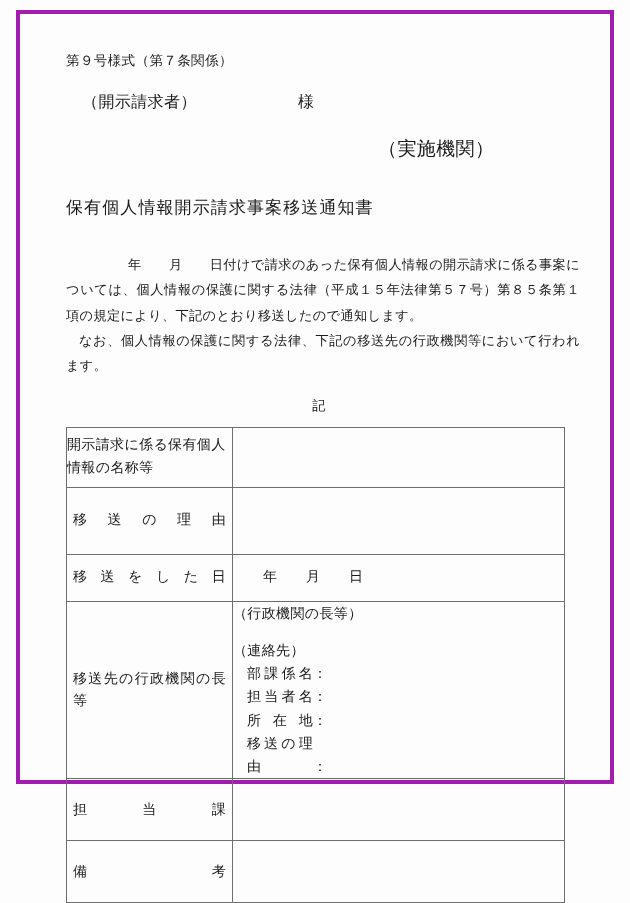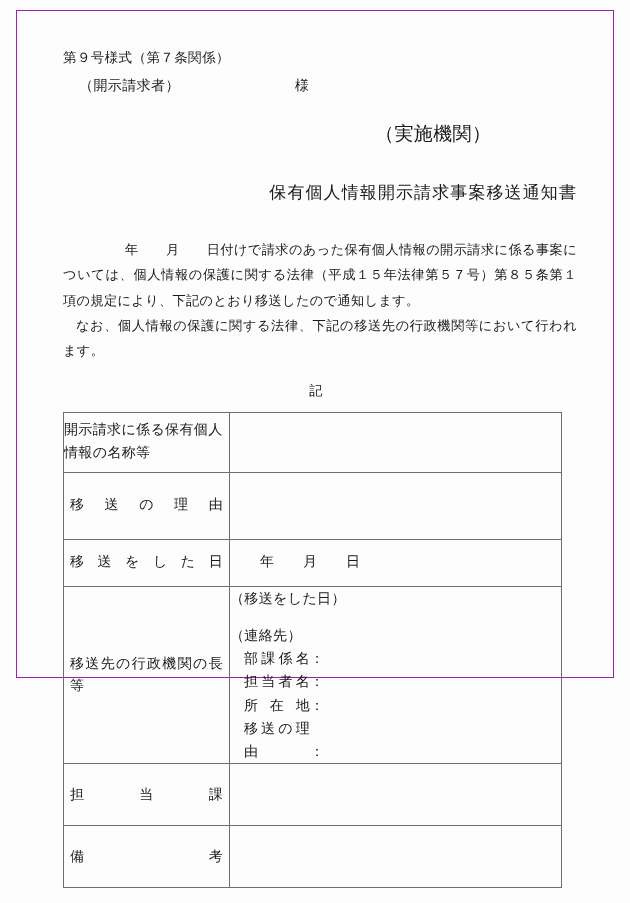--- a/index.html
+++ b/index.html
@@ -17,22 +17,22 @@
     height: 903px;
     background: #fdfdfd;
     box-sizing: border-box;
     overflow: hidden;
   }
   .sheet {
     position: absolute;
     left: 16px;
     top: 10px;
     width: 598px;
-    height: 668px;
-    border: 1px solid #a21caf;
+    height: 774px;
+    border: 4px solid #a21caf;
     background: #fdfdfd;
     box-sizing: border-box;
   }
   .content {
     position: absolute;
     left: 46px;
     top: 40px;
     width: 514px;
   }
 
@@ -50,22 +50,22 @@
     letter-spacing: 0.4px;
   }
   .doc-meta .meta-line {
     display: block;
     white-space: pre;
   }
   .meta-no { padding-right: 6px; }
   .meta-date { padding-right: 6px; }
 
   .addressee-row {
-    margin-top: 12px;
-    font-size: 14px;
+    margin-top: 24px;
+    font-size: 16px;
     letter-spacing: 0.4px;
     position: relative;
     height: 20px;
   }
   .addressee {
     position: absolute;
     left: 16px;
     top: 0;
   }
   .honorific {
@@ -76,21 +76,21 @@
 
   .issuer-row {
     margin-top: 24px;
     font-size: 19px;
     letter-spacing: 0.4px;
     padding-left: 312px;
   }
 
   .doc-title {
     margin-top: 36px;
-    text-align: right;
+    text-align: left;
     font-size: 17px;
     letter-spacing: 1.1px;
     line-height: 1.2;
   }
 
   
   .body-block {
     margin-top: 34px;
     font-size: 13.2px;
     line-height: 1.92;
@@ -220,21 +220,21 @@
               <span class="date-inline">年　　月　　日</span>
             </td>
           </tr>
 
           <tr style="height:144px;">
             <td class="label-cell">
               <span class="label-justify">移送先の行政機関の長等</span>
             </td>
             <td class="value-cell">
               <span class="contact-block">
-                <span class="head">（移送をした日）</span>
+                <span class="head">（行政機関の長等）</span>
                 <span class="spacer"></span>
                 <span class="head">（連絡先）</span>
                 <span class="item"><span class="k">部課係名</span><span>：</span></span>
                 <span class="item"><span class="k">担当者名</span><span>：</span></span>
                 <span class="item"><span class="k">所在地</span><span>：</span></span>
                 <span class="item"><span class="k">移送の理由</span><span>：</span></span>
               </span>
             </td>
           </tr>
 

